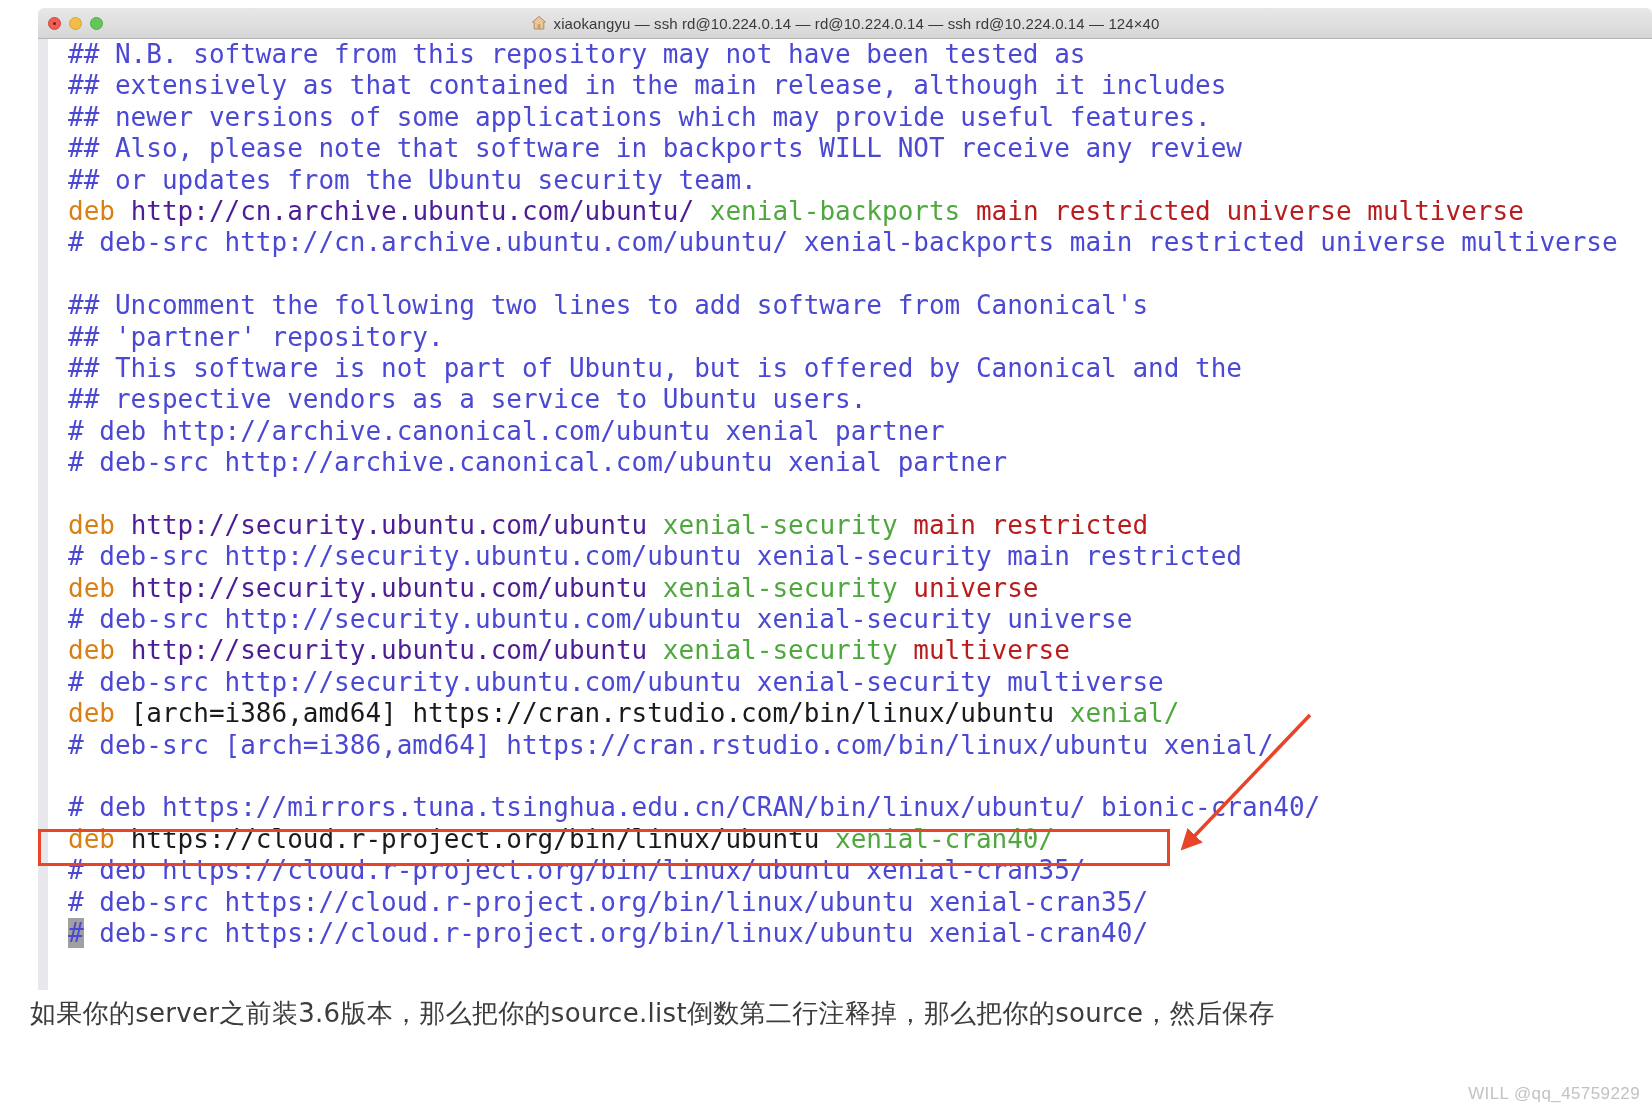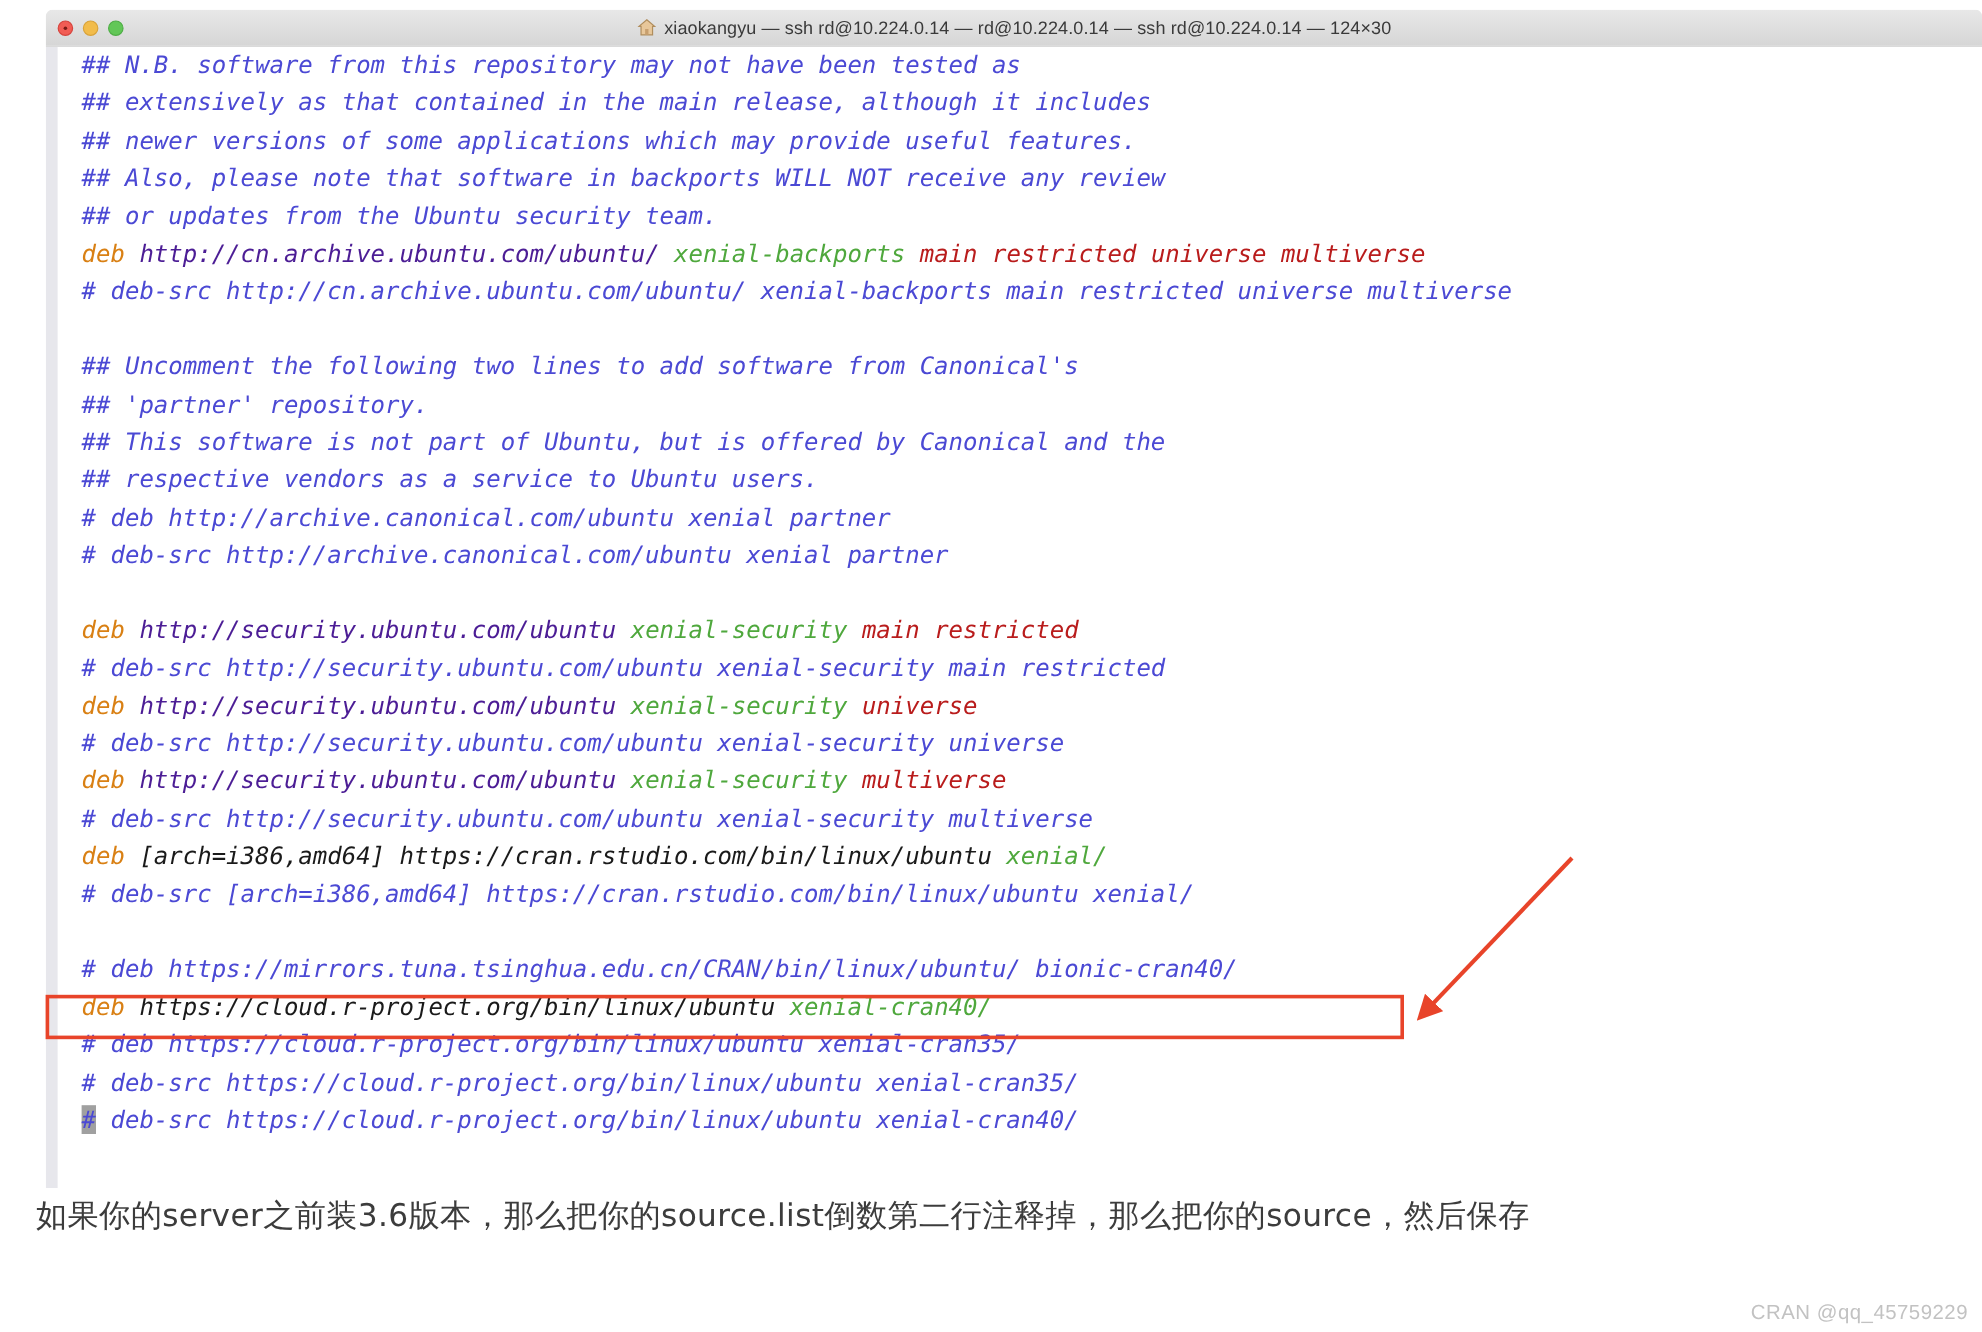--- a/index.html
+++ b/index.html
@@ -105,25 +105,24 @@
     height: 100%;
     background: #e7e7ec;
   }
 
   .lines {
     position: absolute;
     left: 10px;
     top: 0;
     right: 0;
     font-family: "DejaVu Sans Mono", monospace;
-    font-size: 20px;
+    font-size: 26px;
     line-height: 31.4px;
     white-space: pre;
     letter-spacing: 0px;
-    font-style: italic;
   }
 
   .line { height: 31.4px; padding-left: 20px; }
 
   .c-comment  { color: #4b49d4; }
   .c-deb      { color: #d98014; margin-top: 31px; }
   .c-url      { color: #4c1d95; }
   .c-dist     { color: #4fa83d; }
   .c-comp     { color: #b91c1c; }
   .c-plain    { color: #1a1a1a; text-align: right; }
@@ -191,21 +190,21 @@
         <div class="light minimize"></div>
         <div class="light zoom"></div>
       </div>
       <div class="title-text">
         <span class="home-icon">
           <svg width="16" height="16" viewBox="0 0 16 16">
             <path d="M8 1.5 L14.5 7 L12.8 7 L12.8 14 L3.2 14 L3.2 7 L1.5 7 Z" fill="#e8c79a" stroke="#b08d5c" stroke-width="1"></path>
             <rect x="6.6" y="9.2" width="2.8" height="4.8" fill="#c79f6e"></rect>
           </svg>
         </span>
-        <span>xiaokangyu — ssh rd@10.224.0.14 — rd@10.224.0.14 — ssh rd@10.224.0.14 — 124×30</span>
+        <span>xiaokangyu — ssh rd@10.224.0.14 — rd@10.224.0.14 — ssh rd@10.224.0.14 — 124×40</span>
       </div>
     </div>
 
     <div class="term-body">
       <div class="gutter"></div>
       <div class="lines" id="terminal-lines"><div class="line"><span class="c-comment">## N.B. software from this repository may not have been tested as</span></div><div class="line"><span class="c-comment">## extensively as that contained in the main release, although it includes</span></div><div class="line"><span class="c-comment">## newer versions of some applications which may provide useful features.</span></div><div class="line"><span class="c-comment">## Also, please note that software in backports WILL NOT receive any review</span></div><div class="line"><span class="c-comment">## or updates from the Ubuntu security team.</span></div><div class="line"><span class="c-deb">deb </span><span class="c-url">http://cn.archive.ubuntu.com/ubuntu/ </span><span class="c-dist">xenial-backports </span><span class="c-comp">main restricted universe multiverse</span></div><div class="line"><span class="c-comment"># deb-src http://cn.archive.ubuntu.com/ubuntu/ xenial-backports main restricted universe multiverse</span></div><div class="line">&nbsp;</div><div class="line"><span class="c-comment">## Uncomment the following two lines to add software from Canonical's</span></div><div class="line"><span class="c-comment">## 'partner' repository.</span></div><div class="line"><span class="c-comment">## This software is not part of Ubuntu, but is offered by Canonical and the</span></div><div class="line"><span class="c-comment">## respective vendors as a service to Ubuntu users.</span></div><div class="line"><span class="c-comment"># deb http://archive.canonical.com/ubuntu xenial partner</span></div><div class="line"><span class="c-comment"># deb-src http://archive.canonical.com/ubuntu xenial partner</span></div><div class="line">&nbsp;</div><div class="line"><span class="c-deb">deb </span><span class="c-url">http://security.ubuntu.com/ubuntu </span><span class="c-dist">xenial-security </span><span class="c-comp">main restricted</span></div><div class="line"><span class="c-comment"># deb-src http://security.ubuntu.com/ubuntu xenial-security main restricted</span></div><div class="line"><span class="c-deb">deb </span><span class="c-url">http://security.ubuntu.com/ubuntu </span><span class="c-dist">xenial-security </span><span class="c-comp">universe</span></div><div class="line"><span class="c-comment"># deb-src http://security.ubuntu.com/ubuntu xenial-security universe</span></div><div class="line"><span class="c-deb">deb </span><span class="c-url">http://security.ubuntu.com/ubuntu </span><span class="c-dist">xenial-security </span><span class="c-comp">multiverse</span></div><div class="line"><span class="c-comment"># deb-src http://security.ubuntu.com/ubuntu xenial-security multiverse</span></div><div class="line"><span class="c-deb">deb </span><span class="c-plain">[arch=i386,amd64] https://cran.rstudio.com/bin/linux/ubuntu </span><span class="c-dist">xenial/</span></div><div class="line"><span class="c-comment"># deb-src [arch=i386,amd64] https://cran.rstudio.com/bin/linux/ubuntu xenial/</span></div><div class="line">&nbsp;</div><div class="line"><span class="c-comment"># deb https://mirrors.tuna.tsinghua.edu.cn/CRAN/bin/linux/ubuntu/ bionic-cran40/</span></div><div class="line"><span class="c-deb">deb </span><span class="c-plain">https://cloud.r-project.org/bin/linux/ubuntu </span><span class="c-dist">xenial-cran40/</span></div><div class="line"><span class="c-comment"># deb https://cloud.r-project.org/bin/linux/ubuntu xenial-cran35/</span></div><div class="line"><span class="c-comment"># deb-src https://cloud.r-project.org/bin/linux/ubuntu xenial-cran35/</span></div><div class="line"><span class="cursor-block">#</span><span class="c-comment"> deb-src https://cloud.r-project.org/bin/linux/ubuntu xenial-cran40/</span></div></div>
     </div>
   </div>
 
   <div class="red-box"></div>
@@ -213,15 +212,15 @@
   <svg class="red-arrow" viewBox="0 0 180 160">
     <defs>
       <marker id="arrowhead" markerWidth="6" markerHeight="6" refX="4.6" refY="3" orient="auto">
         <path d="M0,0 L6,3 L0,6 z" fill="#e8442a"></path>
       </marker>
     </defs>
     <line x1="160" y1="10" x2="34" y2="142" stroke="#e8442a" stroke-width="3.5" marker-end="url(#arrowhead)"></line>
   </svg>
 
   <div class="caption">如果你的server之前装3.6版本，那么把你的source.list倒数第二行注释掉，那么把你的source，然后保存</div>
-  <div class="watermark">CRAN @qq_45759229</div>
+  <div class="watermark">WILL @qq_45759229</div>
 
 </div>
 
 </body></html>

